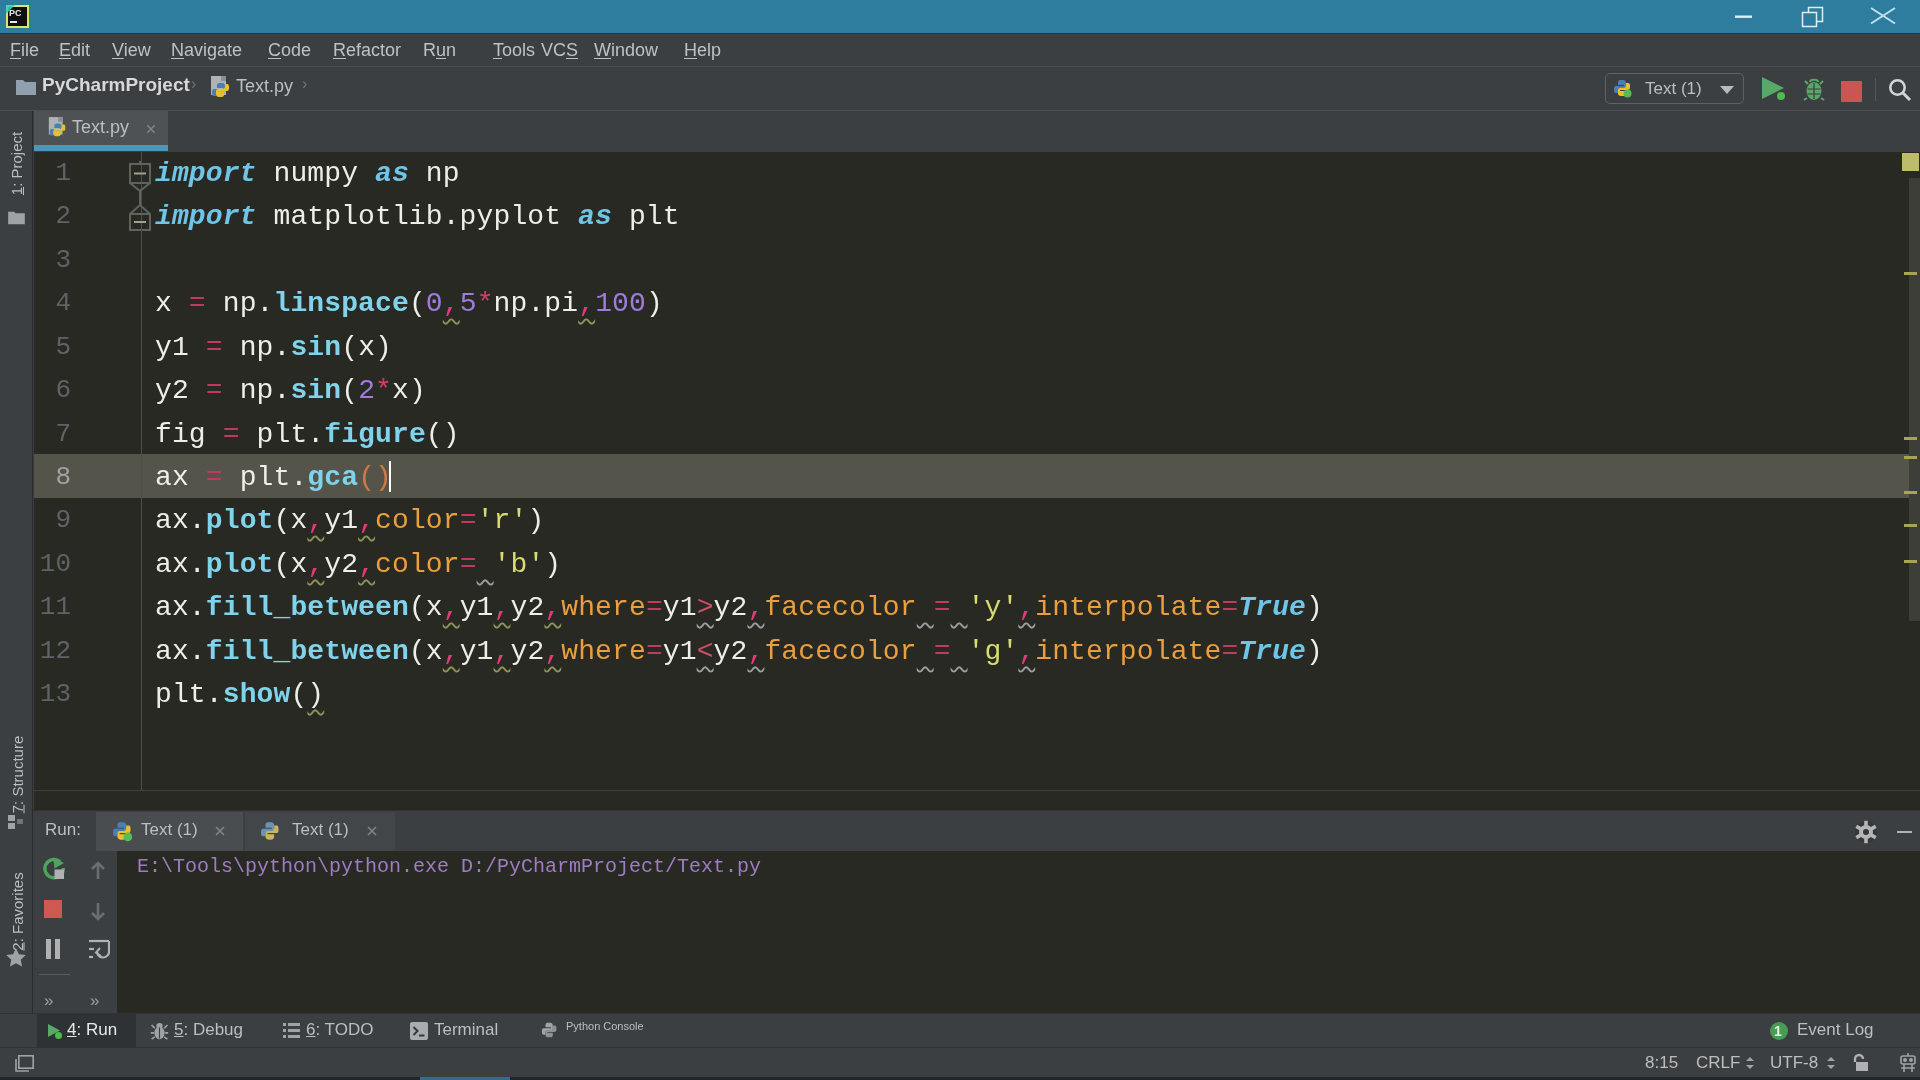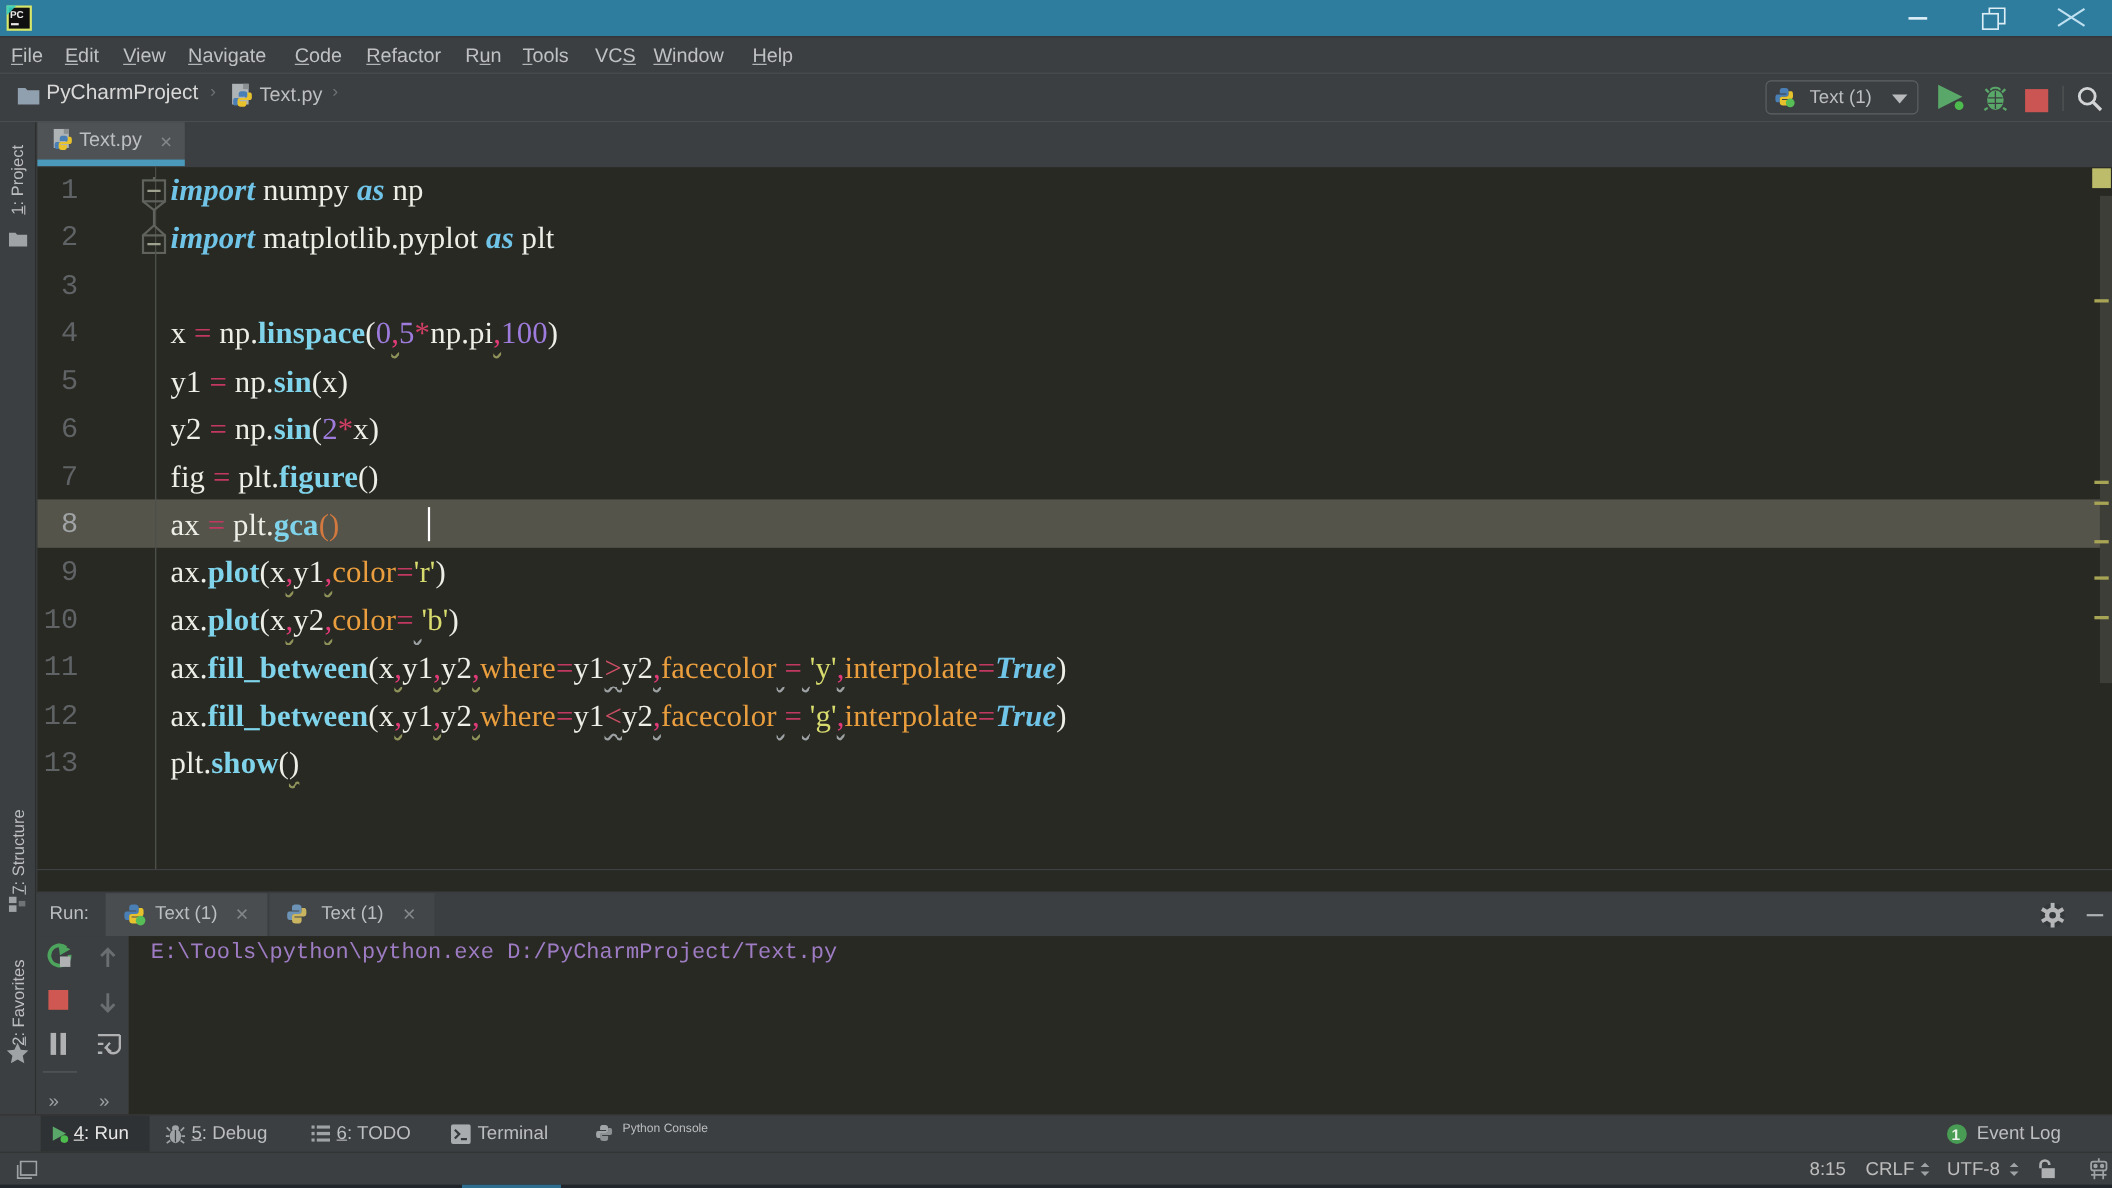--- a/index.html
+++ b/index.html
@@ -30,21 +30,21 @@
             border-right:1px solid #2B2B2B; }
   .vlabel { position:absolute; font-size:15px; color:#BCBEC0; white-space:nowrap;
             transform:rotate(-90deg); }
 
   
   #editor { left:34px; top:152px; width:1886px; height:658px; background:#292923; }
   #activeline { left:0px; top:302px; width:1886px; height:44px; background:#54544B; }
   #gutterline { left:107px; top:0; width:1px; height:638px; background:#4E504A; }
   #gutter { left:0; top:0; width:37px; text-align:right; white-space:pre; color:#606366;
             font-family:"Liberation Mono", monospace; font-size:26px; line-height:43.42px; }
-  #code { left:121px; top:0px; font-family:Liberation Serif, serif;
+  #code { left:121px; top:0px; font-family:Liberation Mono, monospace;
           font-size:28px; line-height:43.42px; color:#EDEFE6; white-space:pre; letter-spacing:0.12px; }
   .kw  { color:#6FC4E7; font-style:italic; font-weight:bold; }
   .fn  { color:#7FD3EA; font-weight:bold; }
   .eq  { color:#C23860; }
   .cm  { color:#E03A78; text-decoration:underline wavy #8F935A 2px; text-underline-offset:7px; }
   .cm2 { color:#E03A78; text-decoration:underline wavy #9BA0A3 2px; text-underline-offset:7px; }
   .st  { color:#D13E66; }
   .op  { color:#CC4F64; text-decoration:underline wavy #9BA0A3 2px; text-underline-offset:7px; }
   .num { color:#9E7CDE; }
   .pr  { color:#EA9E3E; }
@@ -89,30 +89,30 @@
     </svg>
   </div>
   <div class="abs" id="menubar">
     <span class="menu-item" style="left:10px"><u>F</u>ile</span>
     <span class="menu-item" style="left:59px"><u>E</u>dit</span>
     <span class="menu-item" style="left:112px"><u>V</u>iew</span>
     <span class="menu-item" style="left:171px"><u>N</u>avigate</span>
     <span class="menu-item" style="left:268px"><u>C</u>ode</span>
     <span class="menu-item" style="left:333px"><u>R</u>efactor</span>
     <span class="menu-item" style="left:423px">R<u>u</u>n</span>
-    <span class="menu-item" style="left:475px"><u>T</u>ools</span>
+    <span class="menu-item" style="left:493px"><u>T</u>ools</span>
     <span class="menu-item" style="left:541px">VC<u>S</u></span>
     <span class="menu-item" style="left:594px"><u>W</u>indow</span>
     <span class="menu-item" style="left:684px"><u>H</u>elp</span>
   </div>
   <div class="abs" id="navbar">
     <svg class="abs" style="left:16px;top:12px" width="20" height="18" viewBox="0 0 20 18">
       <path d="M0,2 L7,2 L9,4 L20,4 L20,17 L0,17 Z" fill="#90A0AE"></path>
     </svg>
-    <span class="abs" style="left:42px;top:8px;font-size:19px;font-weight:normal;color:#D8D8D8">PyCharmProject</span>
+    <span class="abs" style="left:42px;top:8px;font-size:19px;font-weight:bold;color:#D8D8D8">PyCharmProject</span>
     <span class="abs" style="left:191px;top:9px;font-size:16px;color:#6F7375">›</span>
     <svg class="abs" style="left:209px;top:10px" width="24" height="26" viewBox="0 0 24 26">
       <rect x="2" y="0" width="15" height="19" fill="#AEB3B5"></rect>
       <rect x="12" y="0" width="5" height="5" fill="#8A8F91"></rect>
       <path d="M11,7 C8,7 8,9 8,10 L8,12 L14,12 L14,13 L5,13 C3,13 3,15 3,16.5 C3,18 3,20 5,20 L7,20 L7,17.5 C7,16 8,15 9.5,15 L14,15 C15.5,15 16,14 16,13 L16,10 C16,8 15,7 13,7 Z" fill="#4A7FB5"></path>
       <path d="M12,21 C15,21 15,19 15,18 L15,16 L9,16 L9,15 L18,15 C20,15 20,13 20,11.5 C20,10 20,8 18,8 L16,8 L16,10.5 C16,12 15,13 13.5,13 L9,13 C7.5,13 7,14 7,15 L7,18 C7,20 8,21 10,21 Z" fill="#E8C22D"></path>
     </svg>
     <span class="abs" style="left:236px;top:10px;font-size:18px;color:#BCBEC0">Text.py</span>
     <span class="abs" style="left:302px;top:9px;font-size:16px;color:#6F7375">›</span>
     <div class="abs" style="left:1605px;top:7px;width:139px;height:31px;border:1px solid #5F6264;border-radius:5px;"></div>

